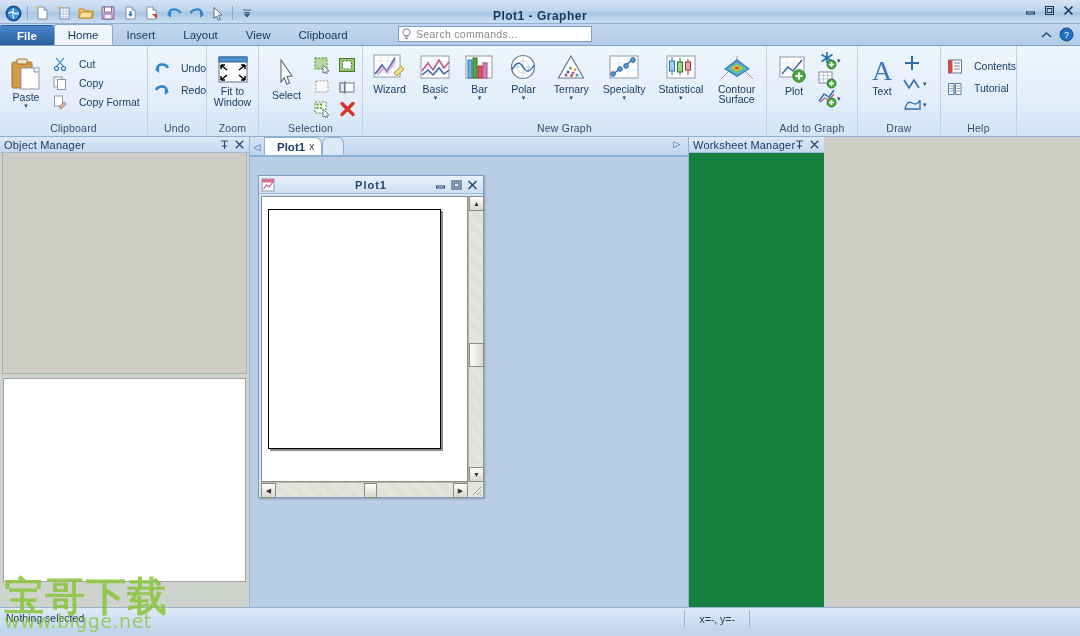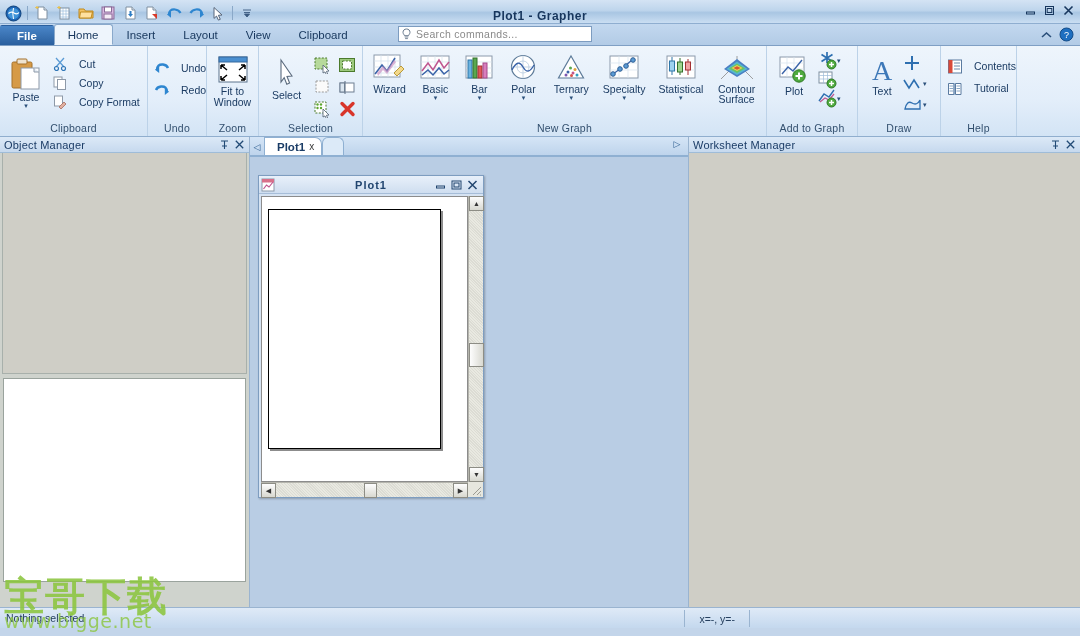--- a/index.html
+++ b/index.html
@@ -201,21 +201,21 @@
   .strack { flex:1; background: repeating-linear-gradient(45deg,#e9e9e1,#e9e9e1 1px,#dcdcd4 1px,#dcdcd4 2px); position:relative; }
   .sthumb-v { position:absolute; left:0; width:15px; height:24px; top:132px;
     background:linear-gradient(to right,#fdfdfd,#d9d9d1); border:1px solid #8d8d85; }
   .sthumb-h { position:absolute; top:0; height:15px; width:13px; left:88px;
     background:linear-gradient(to bottom,#fdfdfd,#d9d9d1); border:1px solid #8d8d85; }
   .corner { width:15px; height:15px; background:#e6e6de; }
 
   #rightcol {
     width: 392px; background: #15803d;
     border-left: 1px solid #9ab4d0;
-    display: flex; flex-direction: column;
+    display: flex; flex-direction: row;
   }
   #rightcol .content { flex:1; background:#cfcec6; }
 
   
   #statusbar {
     height: 21px; width: 100%;
     background: linear-gradient(to bottom,#dfeaf7,#c4d8ee);
     border-top: 1px solid #9ab4d0;
     display: flex; align-items: center;
     font-size: 10.5px; color: #26405f;

